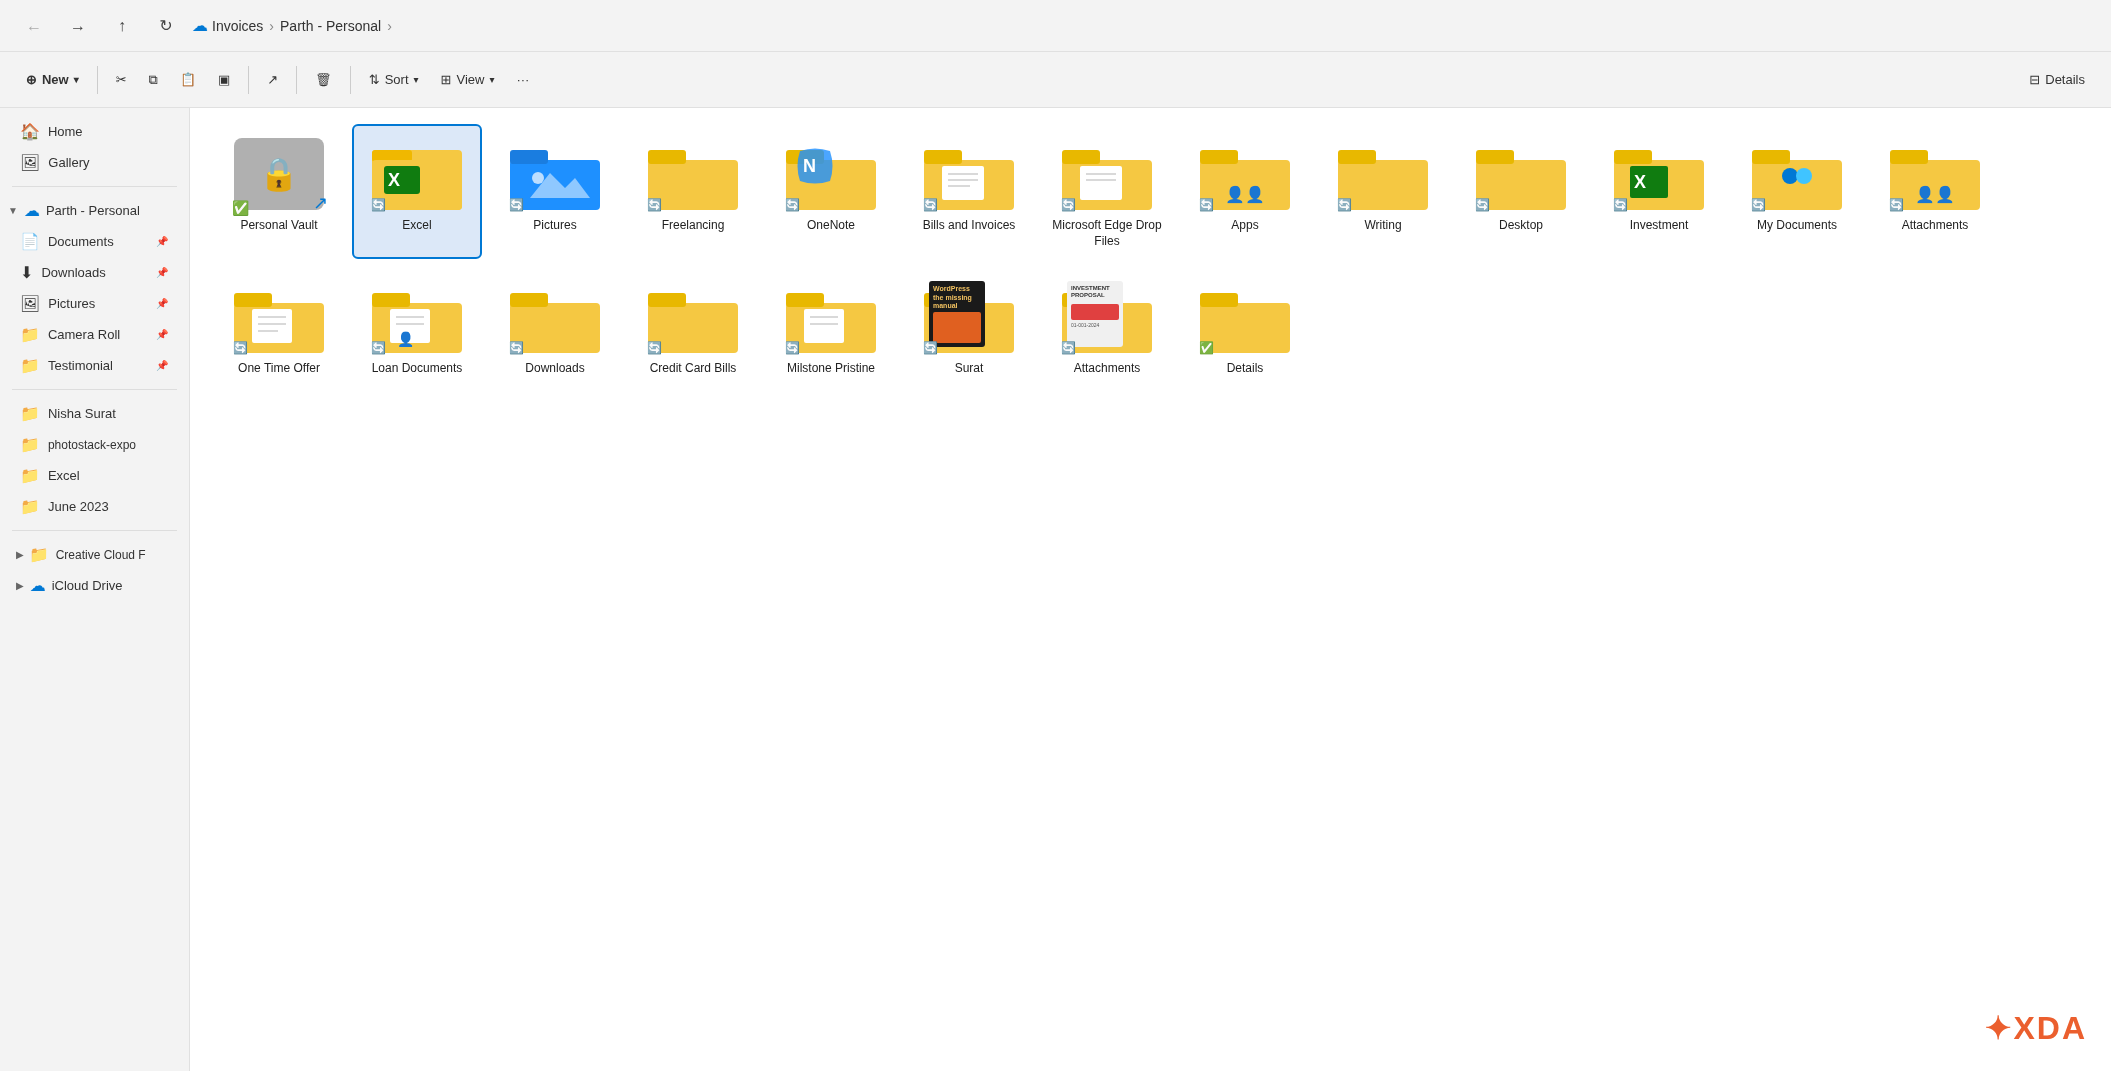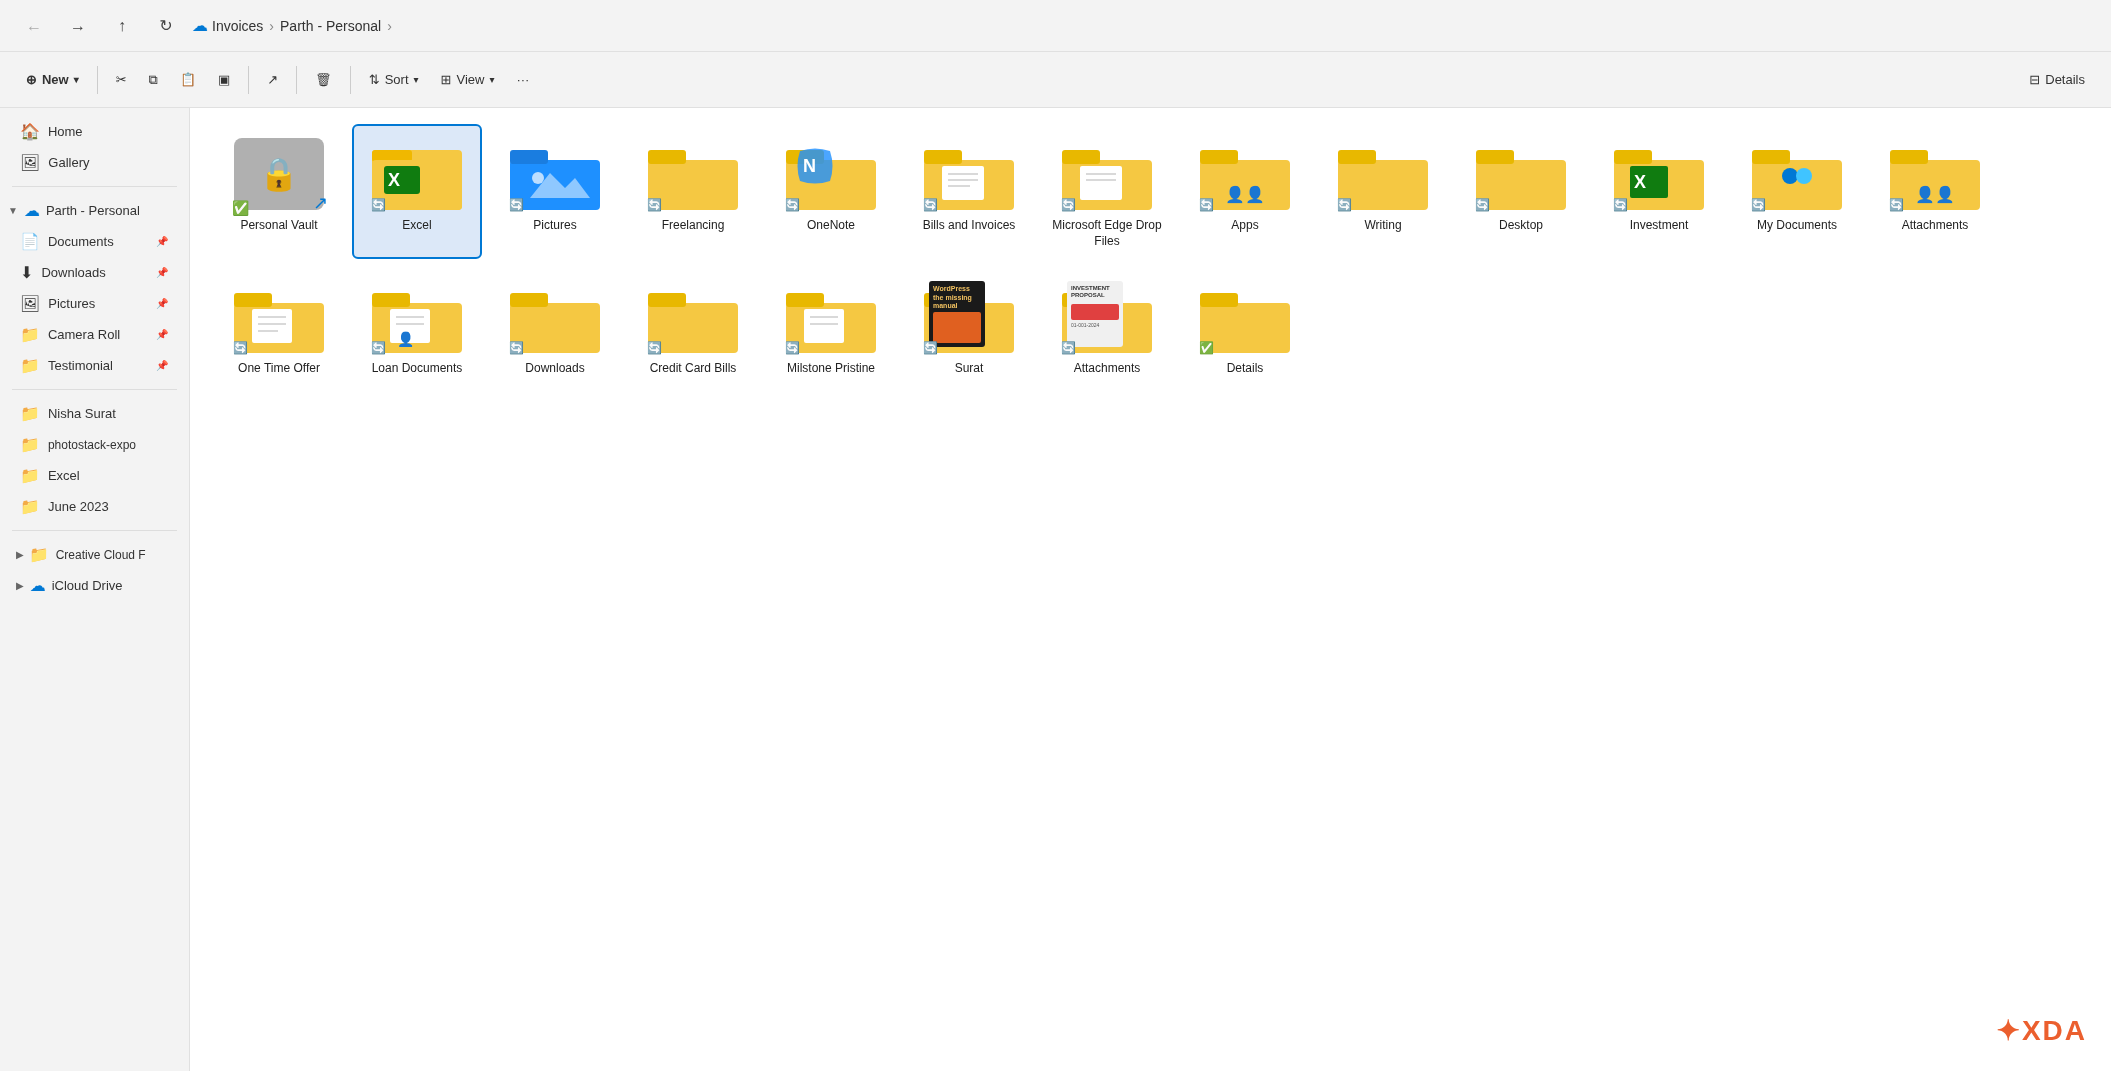--- a/index.html
+++ b/index.html
@@ -163,21 +163,21 @@
     }
     .vault-green {
       position: absolute; bottom: -6px; left: -2px;
       font-size: 14px; color: #107c10;
     }
 
     
     .xda-mark {
       position: fixed;
       bottom: 24px; right: 24px;
-      font-size: 28px; font-weight: 900;
+      font-size: 32px; font-weight: 900;
       color: #e8430a;
       opacity: 0.85;
       letter-spacing: 2px;
     }
   </style>
 </head>
 <body>
 
 <div class="title-bar">
   <button class="nav-btn disabled">←</button>

